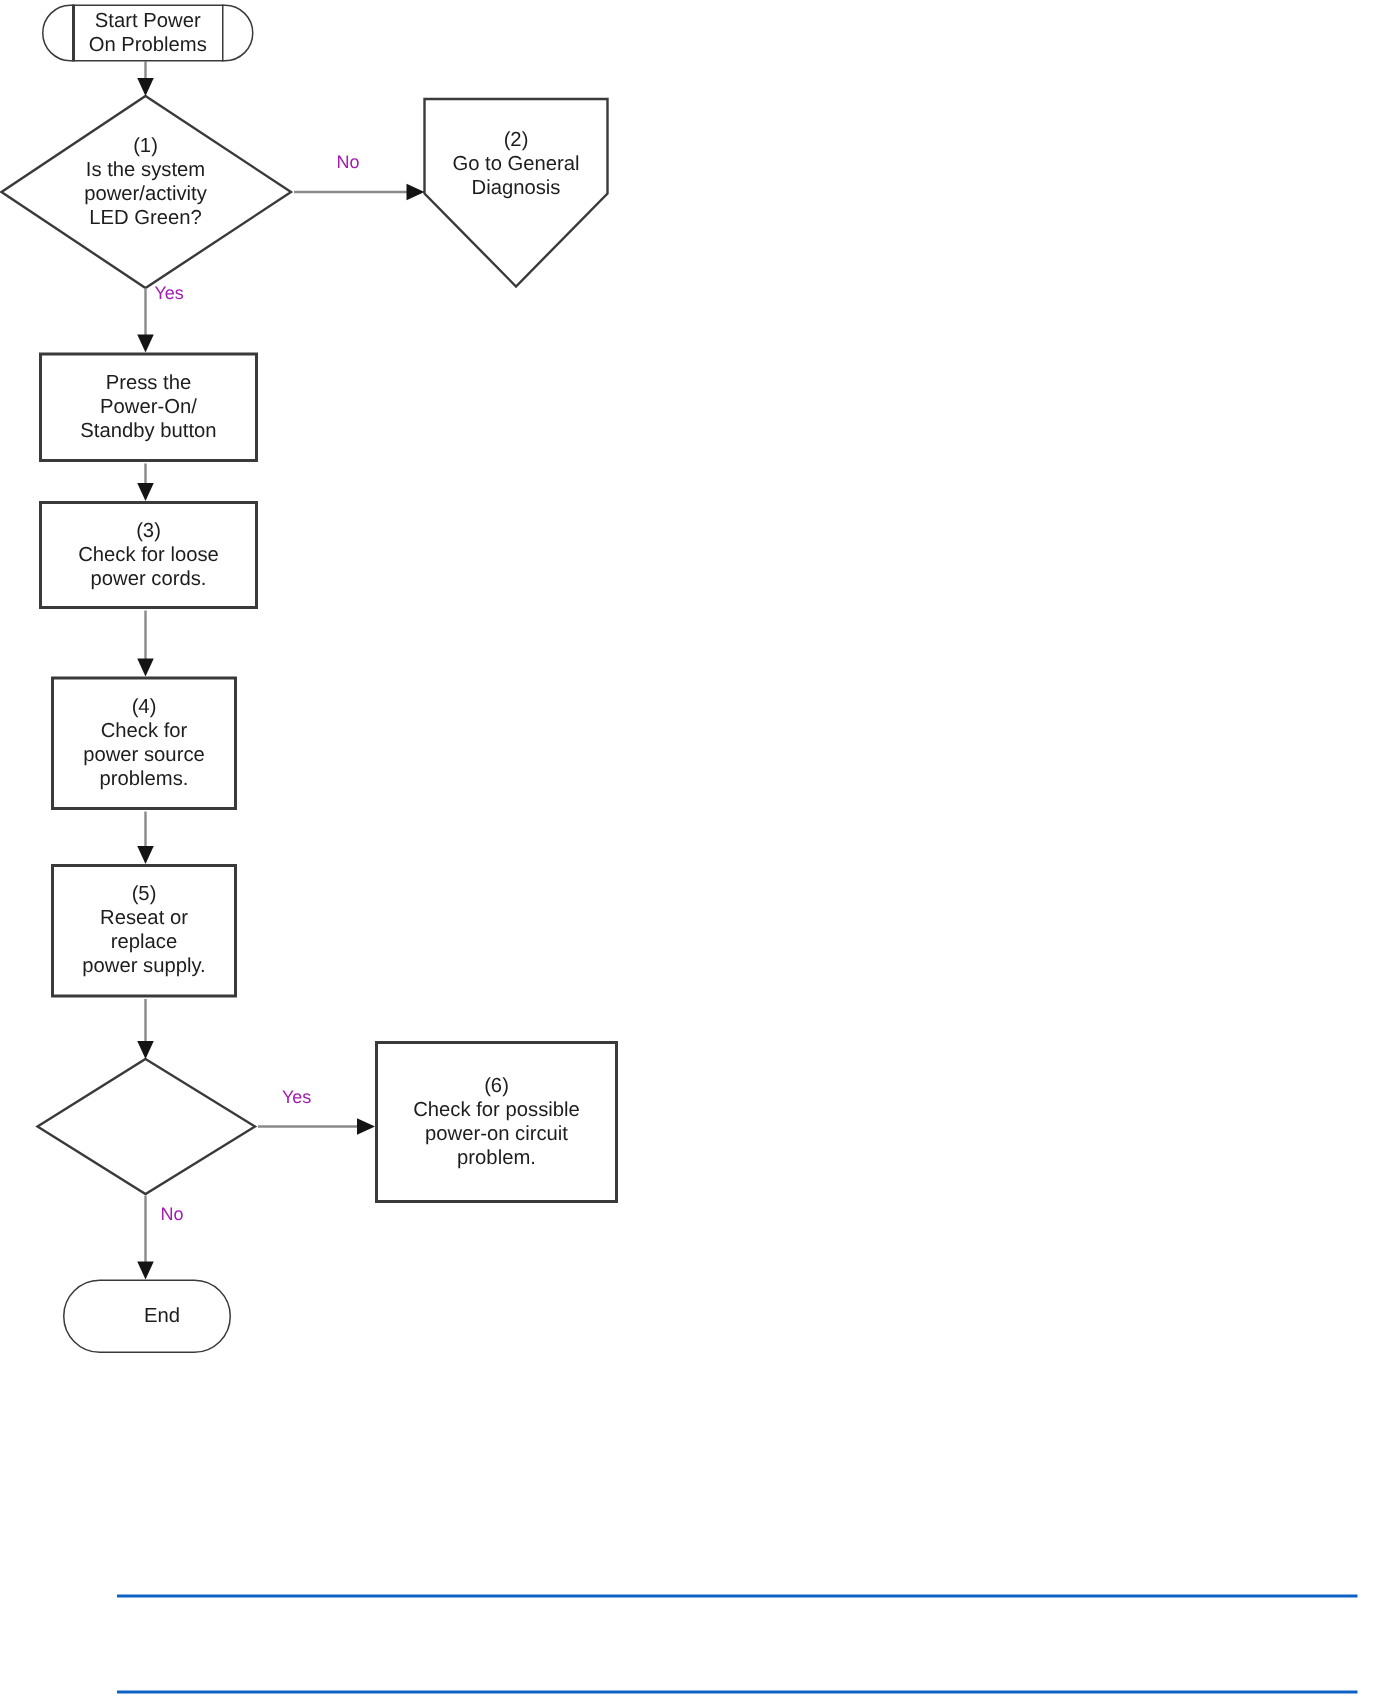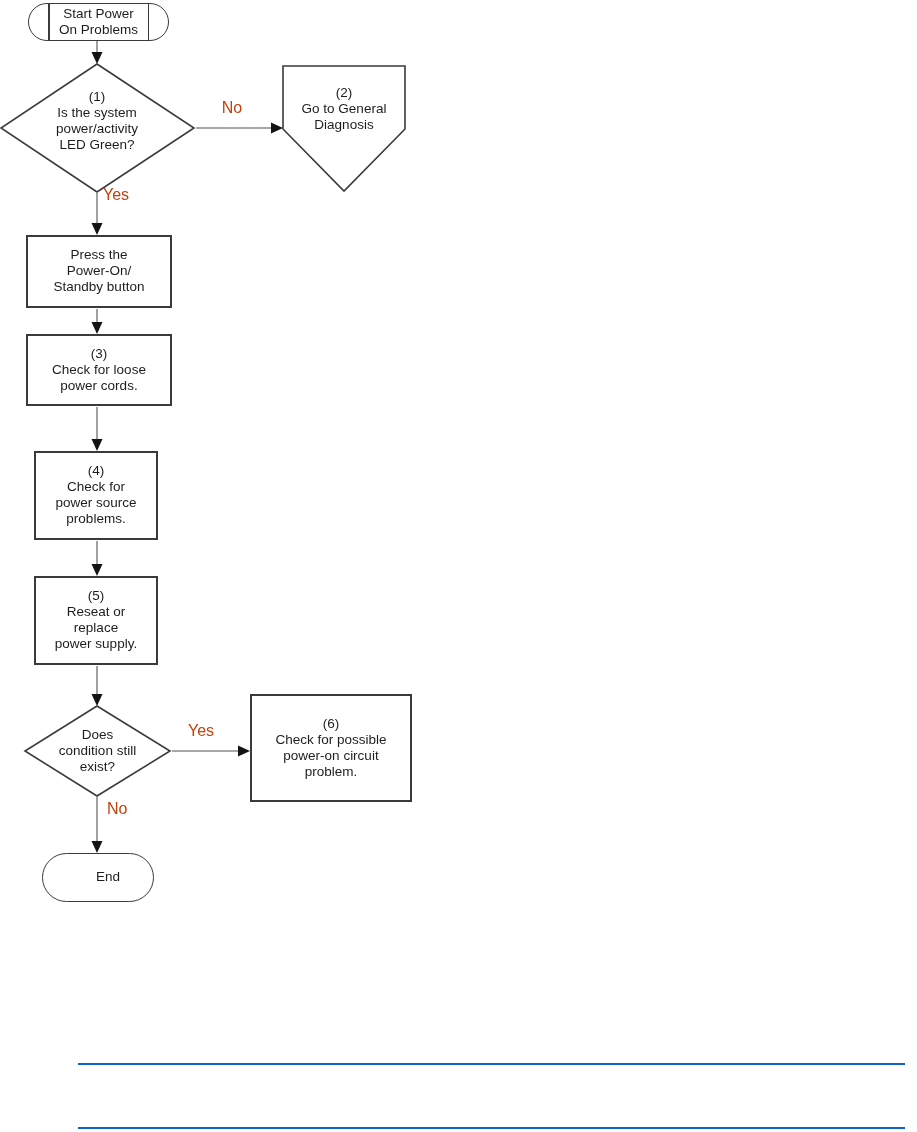--- a/index.html
+++ b/index.html
@@ -36,23 +36,23 @@
     position: absolute;
     text-align: center;
     white-space: pre-line;
     font-size: 13.5px;
     line-height: 16px;
     color: #1d1d1d;
     z-index: 3;
   }
   .edge-label {
     position: absolute;
-    font-size: 16px;
+    font-size: 12px;
     line-height: 16px;
-    color: #c2410c;
+    color: #a21caf;
     z-index: 3;
   }
   .divider {
     position: absolute;
     left: 78px;
     width: 827px;
     height: 2px;
     background: #0d63c5;
     z-index: 2;
   }
@@ -142,23 +142,20 @@
 Check for loose
 power cords.</div>
   <div class="node-text" id="t-4">(4)
 Check for
 power source
 problems.</div>
   <div class="node-text" id="t-5">(5)
 Reseat or
 replace
 power supply.</div>
-  <div class="node-text" id="t-d2">Does
-condition still
-exist?</div>
   <div class="node-text" id="t-6">(6)
 Check for possible
 power-on circuit
 problem.</div>
   <div class="node-text" id="t-end">End</div>
 
   <div class="edge-label" id="lbl-no1">No</div>
   <div class="edge-label" id="lbl-yes1">Yes</div>
   <div class="edge-label" id="lbl-yes2">Yes</div>
   <div class="edge-label" id="lbl-no2">No</div>

